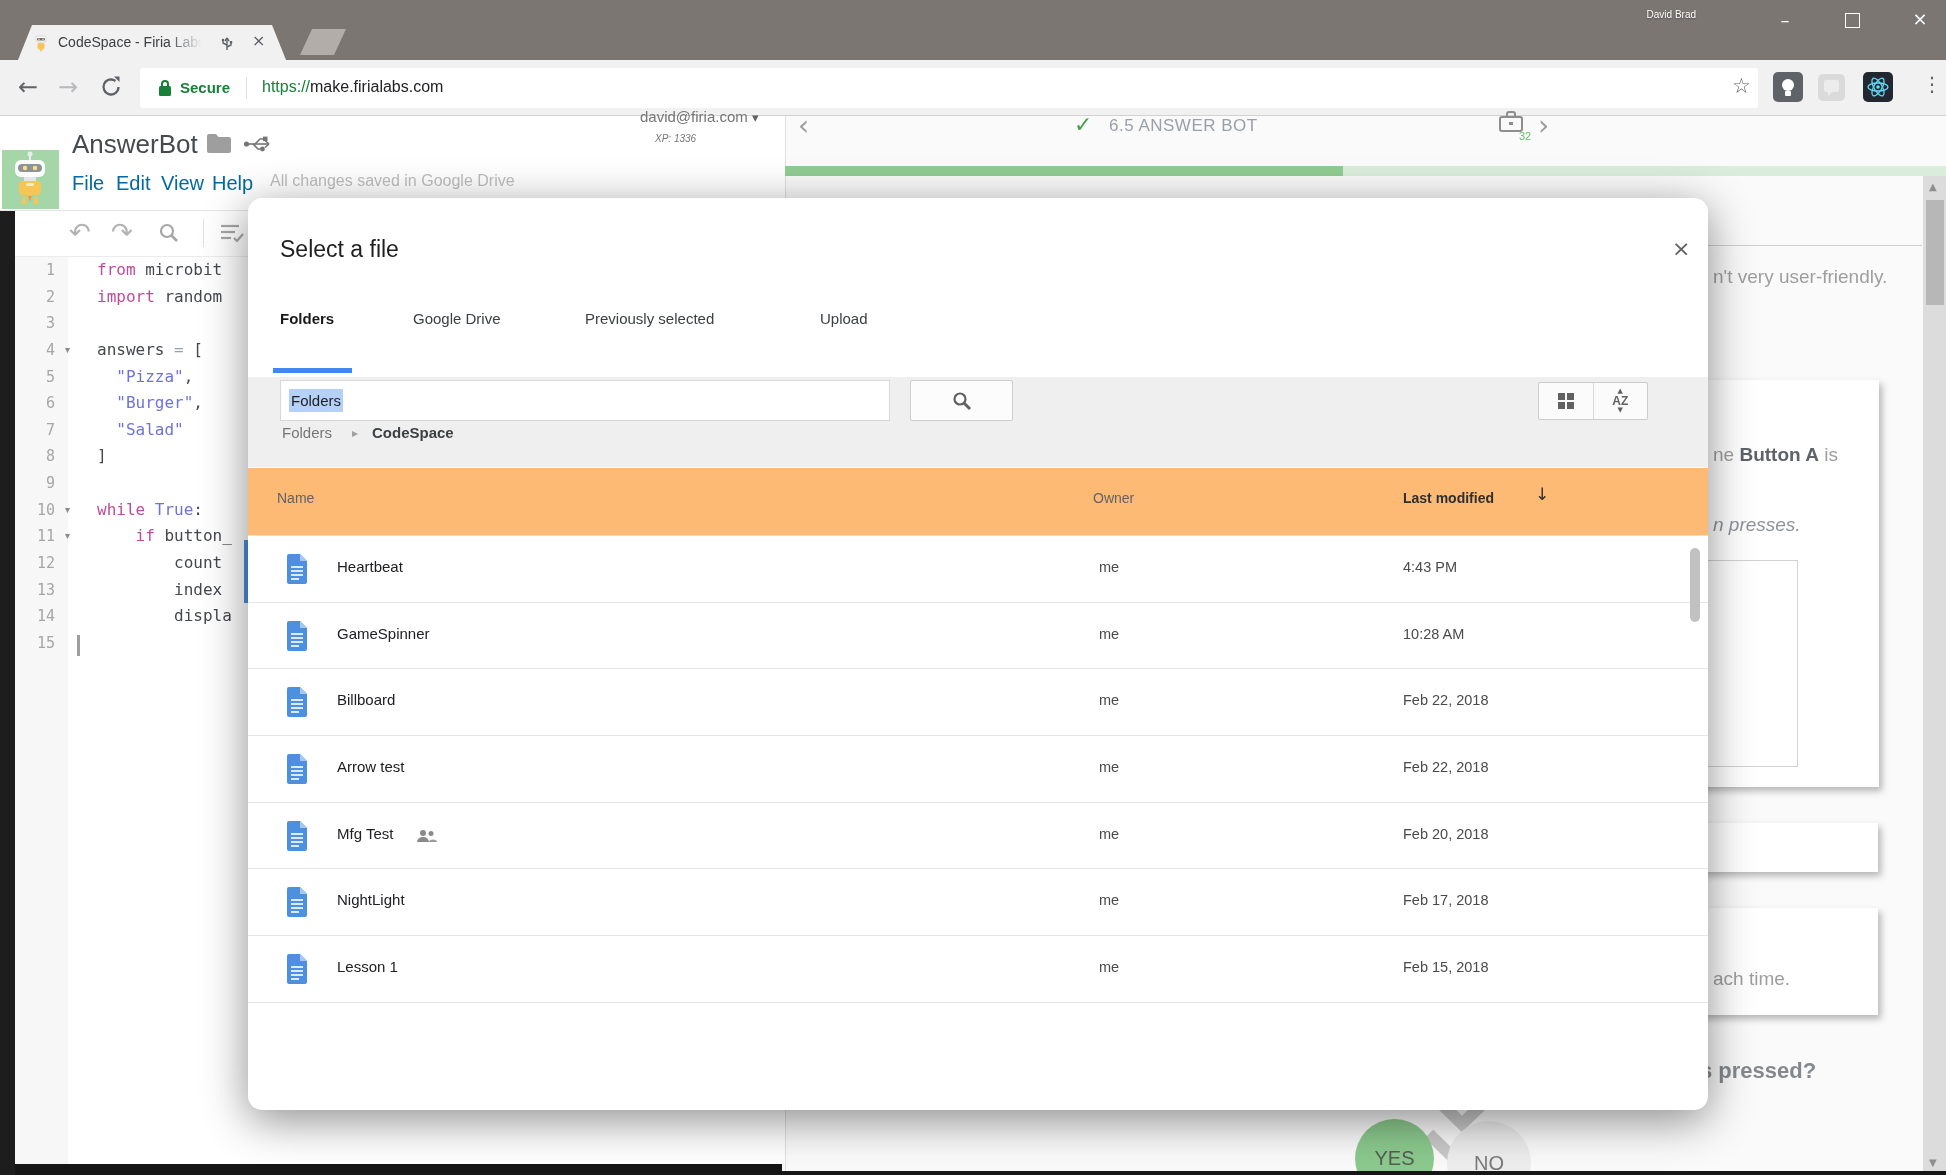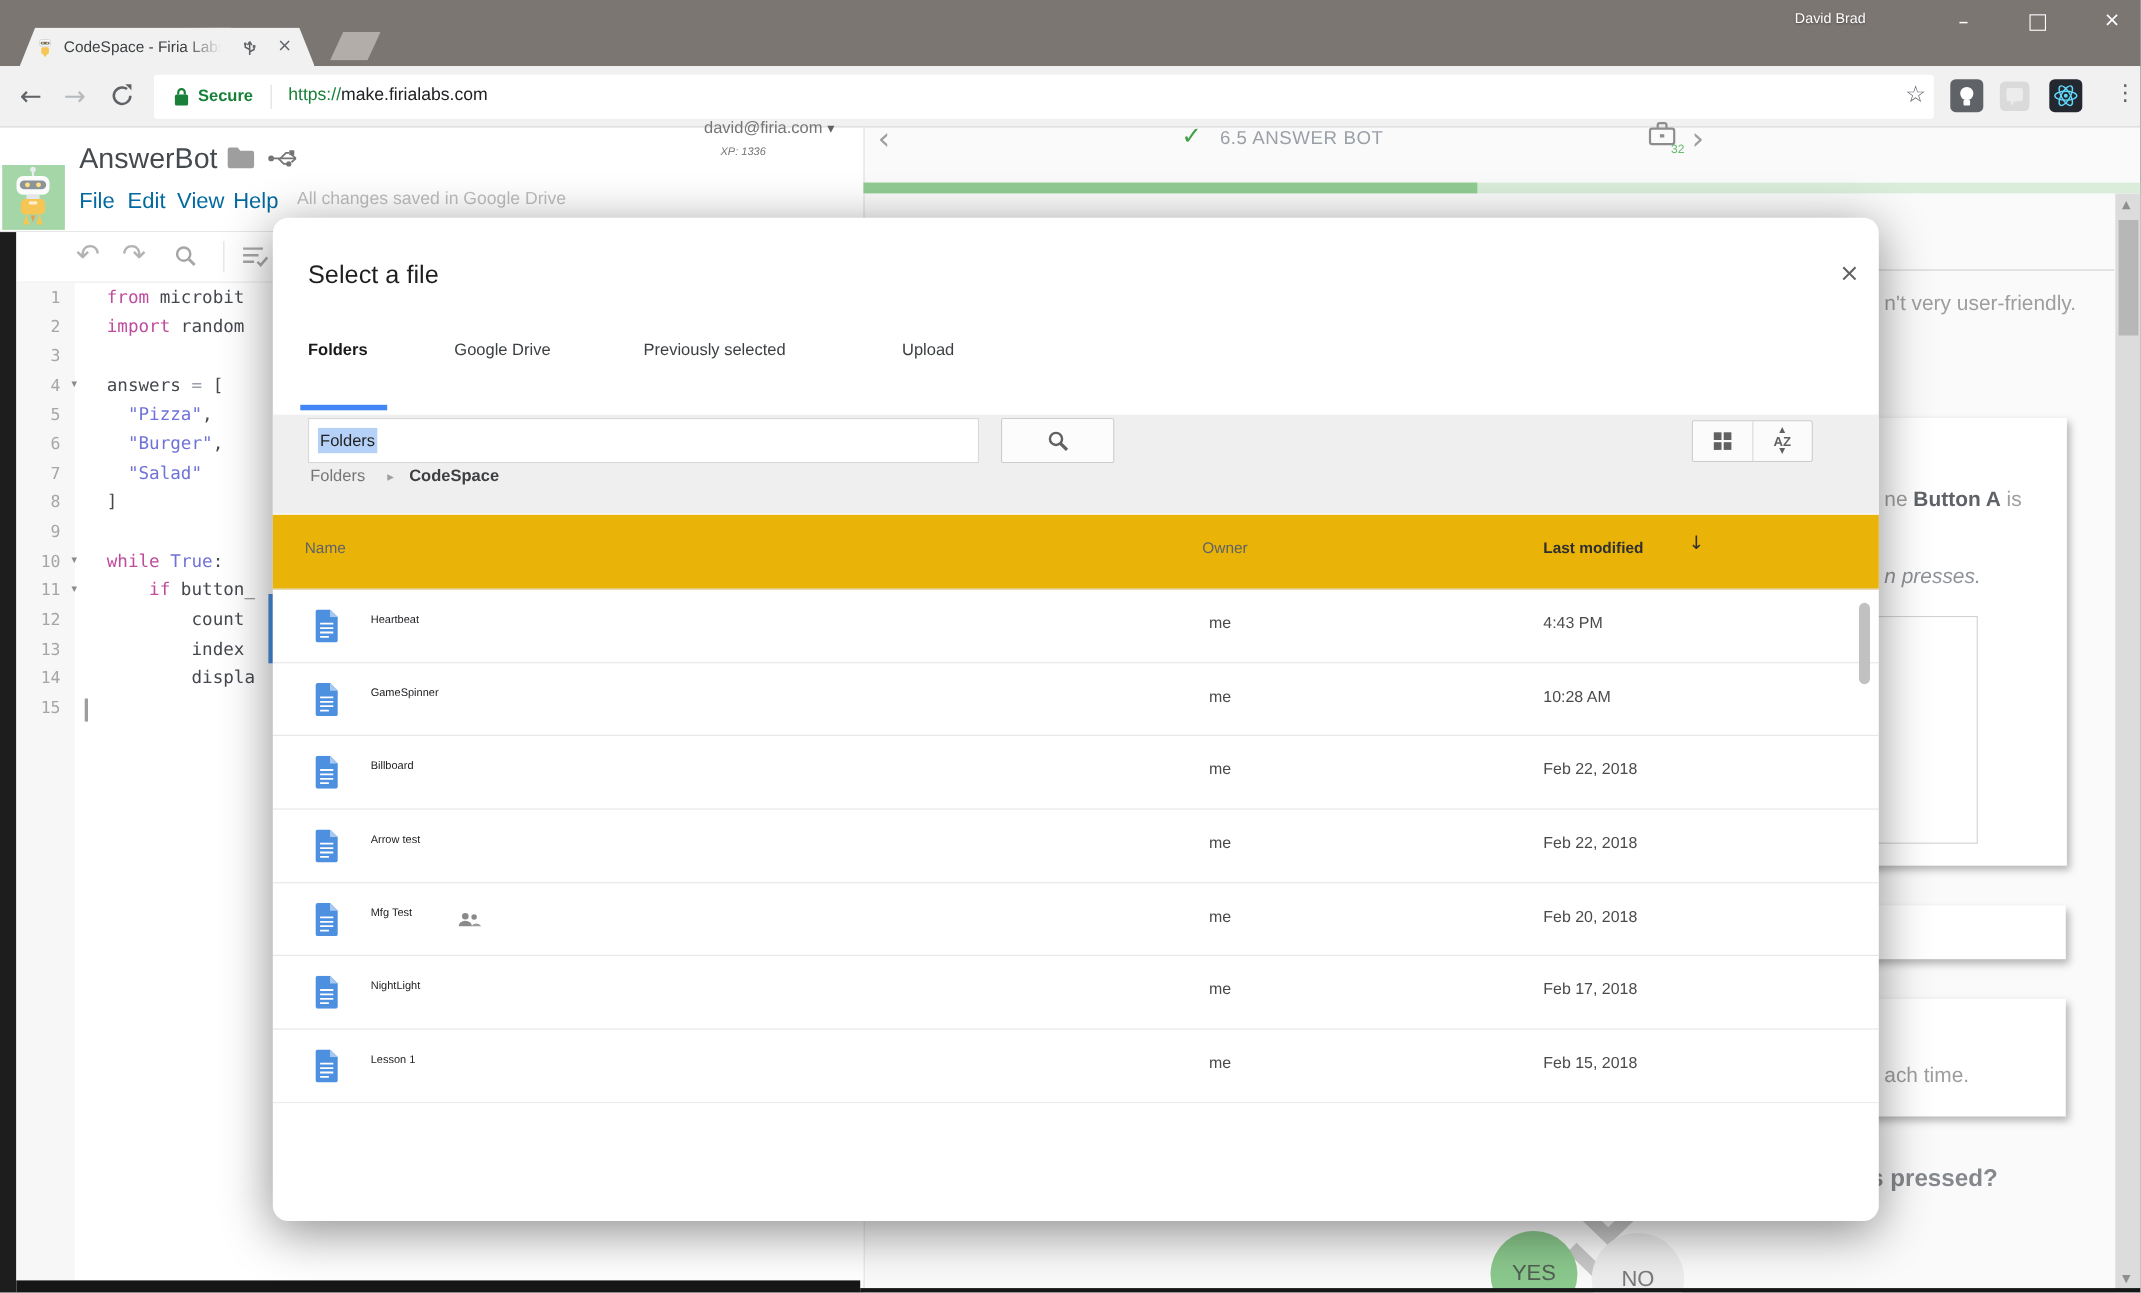--- a/index.html
+++ b/index.html
@@ -10,21 +10,21 @@
 
   
   .titlebar{left:0;top:0;width:1946px;height:60px;background:#7c7673;}
   .chrome-tab{left:18px;top:25px;width:268px;height:35px;background:#f1f1f1;
     clip-path:polygon(0 100%,14px 0,254px 0,100% 100%);}
   .tab-title{left:40px;top:0;width:152px;height:35px;line-height:35px;font-size:14px;color:#3c4043;
     overflow:hidden;white-space:nowrap;}
   .tab-fade{left:150px;top:0;width:42px;height:35px;background:linear-gradient(90deg,rgba(241,241,241,0),#f1f1f1 80%);}
   .newtab{left:300px;top:29px;width:46px;height:26px;background:#b3adaa;
     clip-path:polygon(12px 0,100% 0,calc(100% - 12px) 100%,0 100%);}
-  .win-user{right:250px;top:9px;font-size:13px;color:#fff;text-shadow:0 1px 2px rgba(0,0,0,.4);}
+  .win-user{right:250px;top:9px;font-size:10px;color:#fff;text-shadow:0 1px 2px rgba(0,0,0,.4);}
   .winbtn{color:#fff;font-size:18px;text-align:center;width:30px;height:24px;line-height:24px;}
 
   
   .toolbar{left:0;top:60px;width:1946px;height:56px;background:#f1f1f1;border-bottom:1px solid #d2d2d2;box-sizing:border-box;}
   .navglyph{font-size:24px;line-height:28px;}
   .addressbar{left:140px;top:8px;width:1618px;height:40px;background:#fff;border-radius:3px;}
   .secure{color:#188038;font-size:15px;font-weight:bold;}
   .url-scheme{color:#188038;}.url-host{color:#202124;}
   .extsq{width:30px;height:30px;border-radius:5px;}
 
@@ -75,25 +75,25 @@
   .graybox{left:0;top:179px;width:1460px;height:90px;background:#efefef;}
   .searchinput{left:32px;top:3px;width:610px;height:41px;background:#fff;border:1px solid #d8d8d8;box-sizing:border-box;
     font-size:15px;line-height:39px;padding-left:8px;color:#1f1f1f;}
   .sel{background:#b5d1f8;padding:3px 2px;}
   .searchbtn{left:662px;top:3px;width:103px;height:41px;background:#fcfcfc;border:1px solid #cdcdcd;box-sizing:border-box;
     border-radius:2px;display:flex;align-items:center;justify-content:center;}
   .viewbtns{left:1290px;top:5px;width:110px;height:38px;background:#fbfbfb;border:1px solid #cccccc;box-sizing:border-box;border-radius:2px;display:flex;}
   .viewbtn{flex:1;display:flex;align-items:center;justify-content:center;}
   .viewbtn+.viewbtn{border-left:1px solid #d8d8d8;}
   .crumb{top:47px;font-size:15px;}
-  .thead{left:0;top:270px;width:1460px;height:68px;background:#eab308;border-bottom:1px solid #e0e0e0;box-sizing:border-box;}
+  .thead{left:0;top:270px;width:1460px;height:68px;background:#fdba74;border-bottom:1px solid #e0e0e0;box-sizing:border-box;}
   .th{top:22px;font-size:14px;color:#5f6368;}
   .rows{left:0;top:338px;width:1460px;height:467px;overflow:hidden;}
   .frow{position:relative;height:66.7px;border-bottom:1px solid #e6e6e6;box-sizing:border-box;}
-  .fname{left:89px;top:22px;font-size:10px;color:#202124;}
+  .fname{left:89px;top:22px;font-size:15px;color:#202124;}
   .fmeta{top:23px;font-size:14.5px;color:#4a4a4a;}
   .dlg-scrollthumb{left:1442px;top:350px;width:10px;height:74px;background:#c1c1c1;border-radius:5px;}
   .footer{left:0;top:805px;width:1460px;height:107px;border-top:1px solid #e0e0e0;box-sizing:border-box;}
   .btn{height:46px;border-radius:3px;font-size:15px;font-weight:bold;display:flex;align-items:center;justify-content:center;box-sizing:border-box;}
   .btn-select{left:28px;top:33px;width:106px;background:#9fc1f8;color:#fff;}
   .btn-cancel{left:156px;top:33px;width:102px;background:#f7f7f7;border:1px solid #c3c3c3;color:#3c4043;}
 </style>
 </head>
 <body>
 

